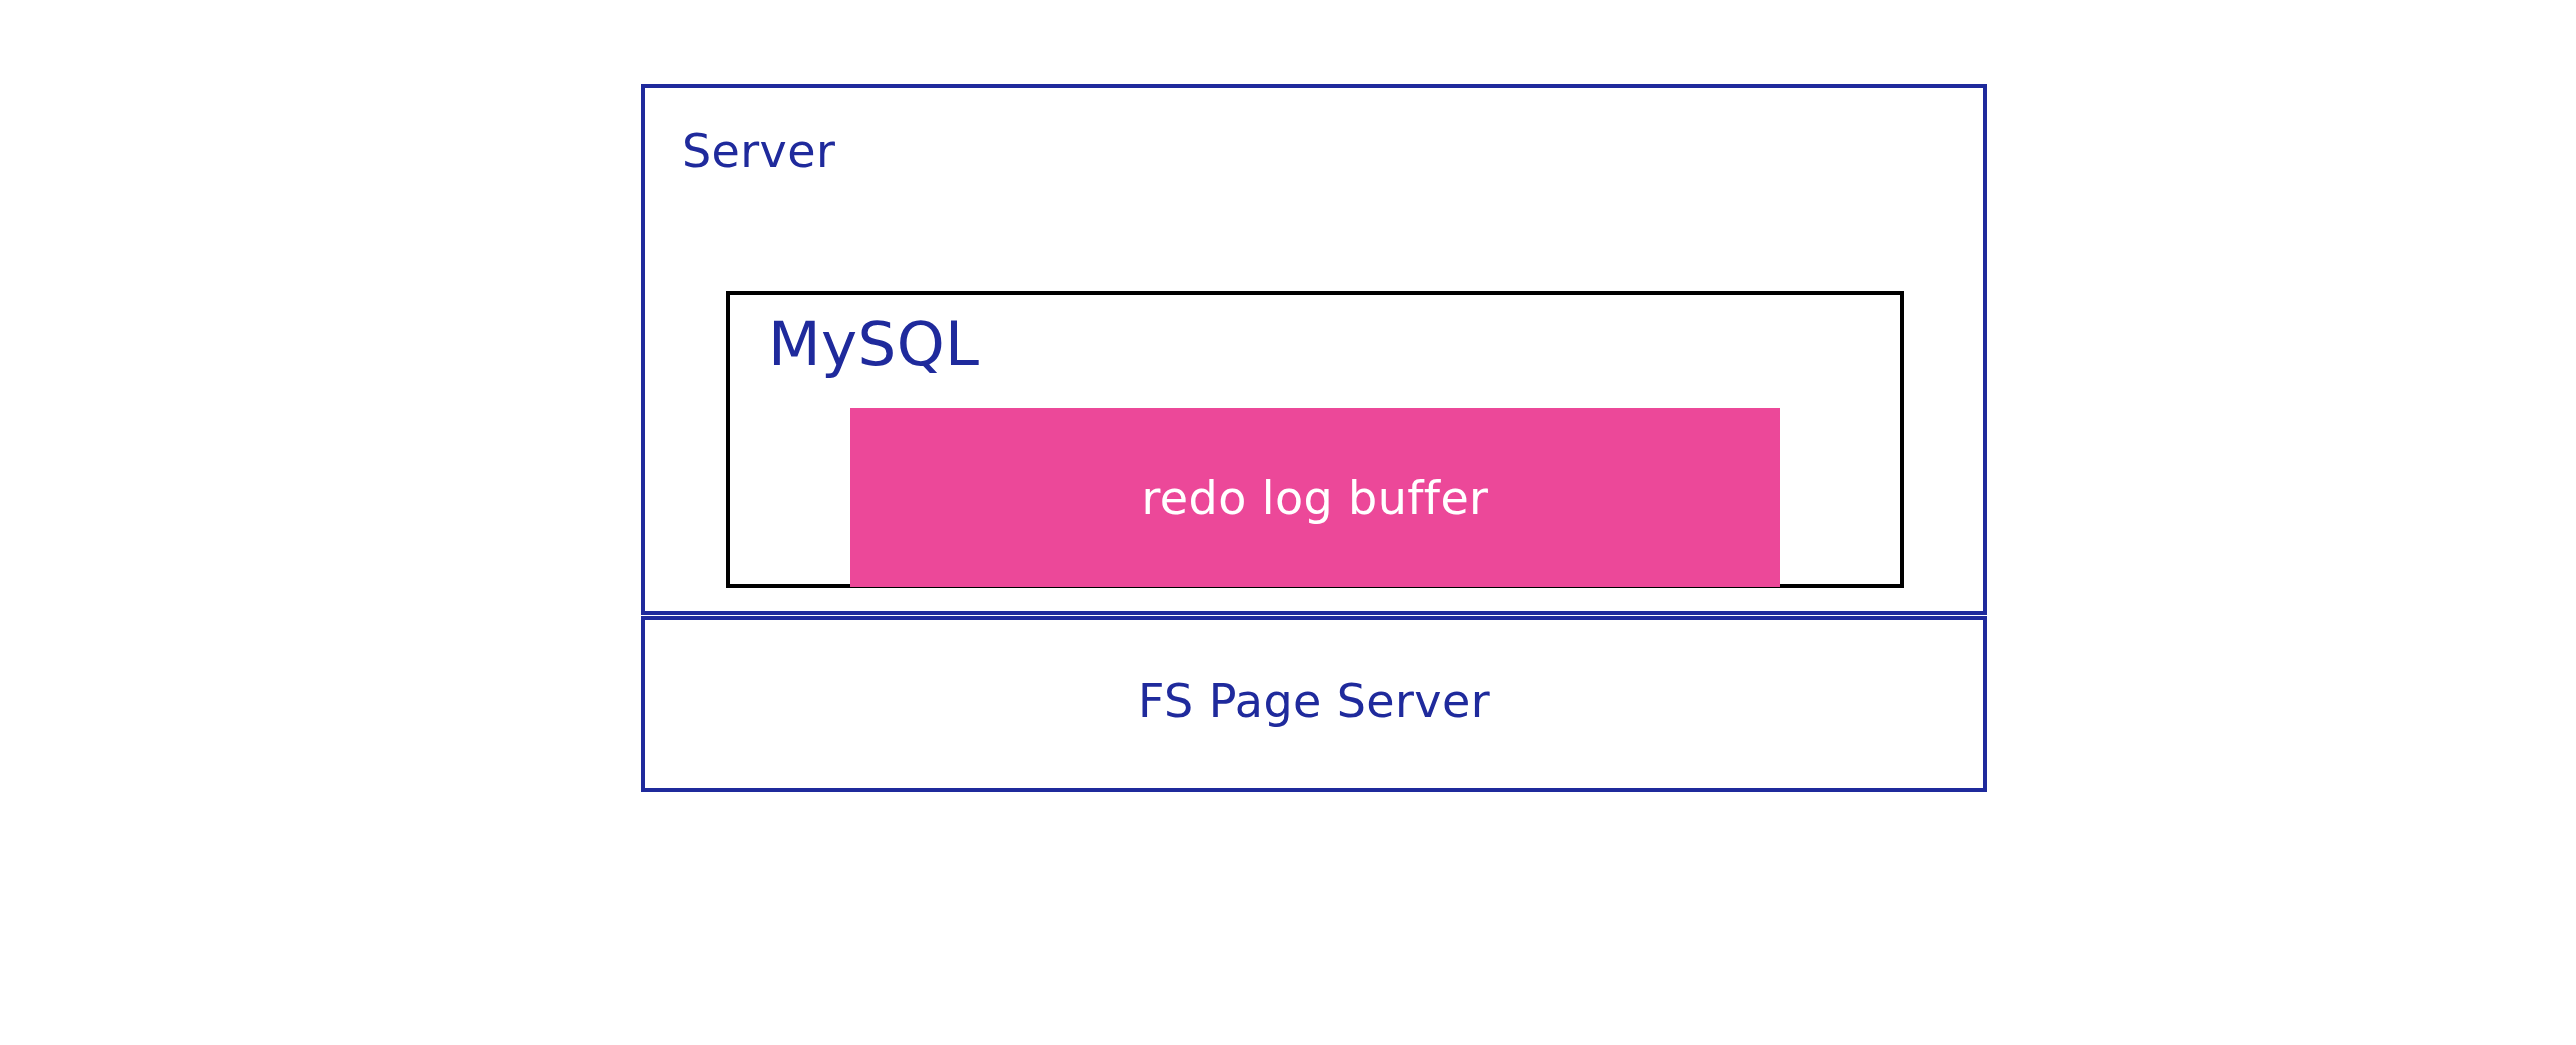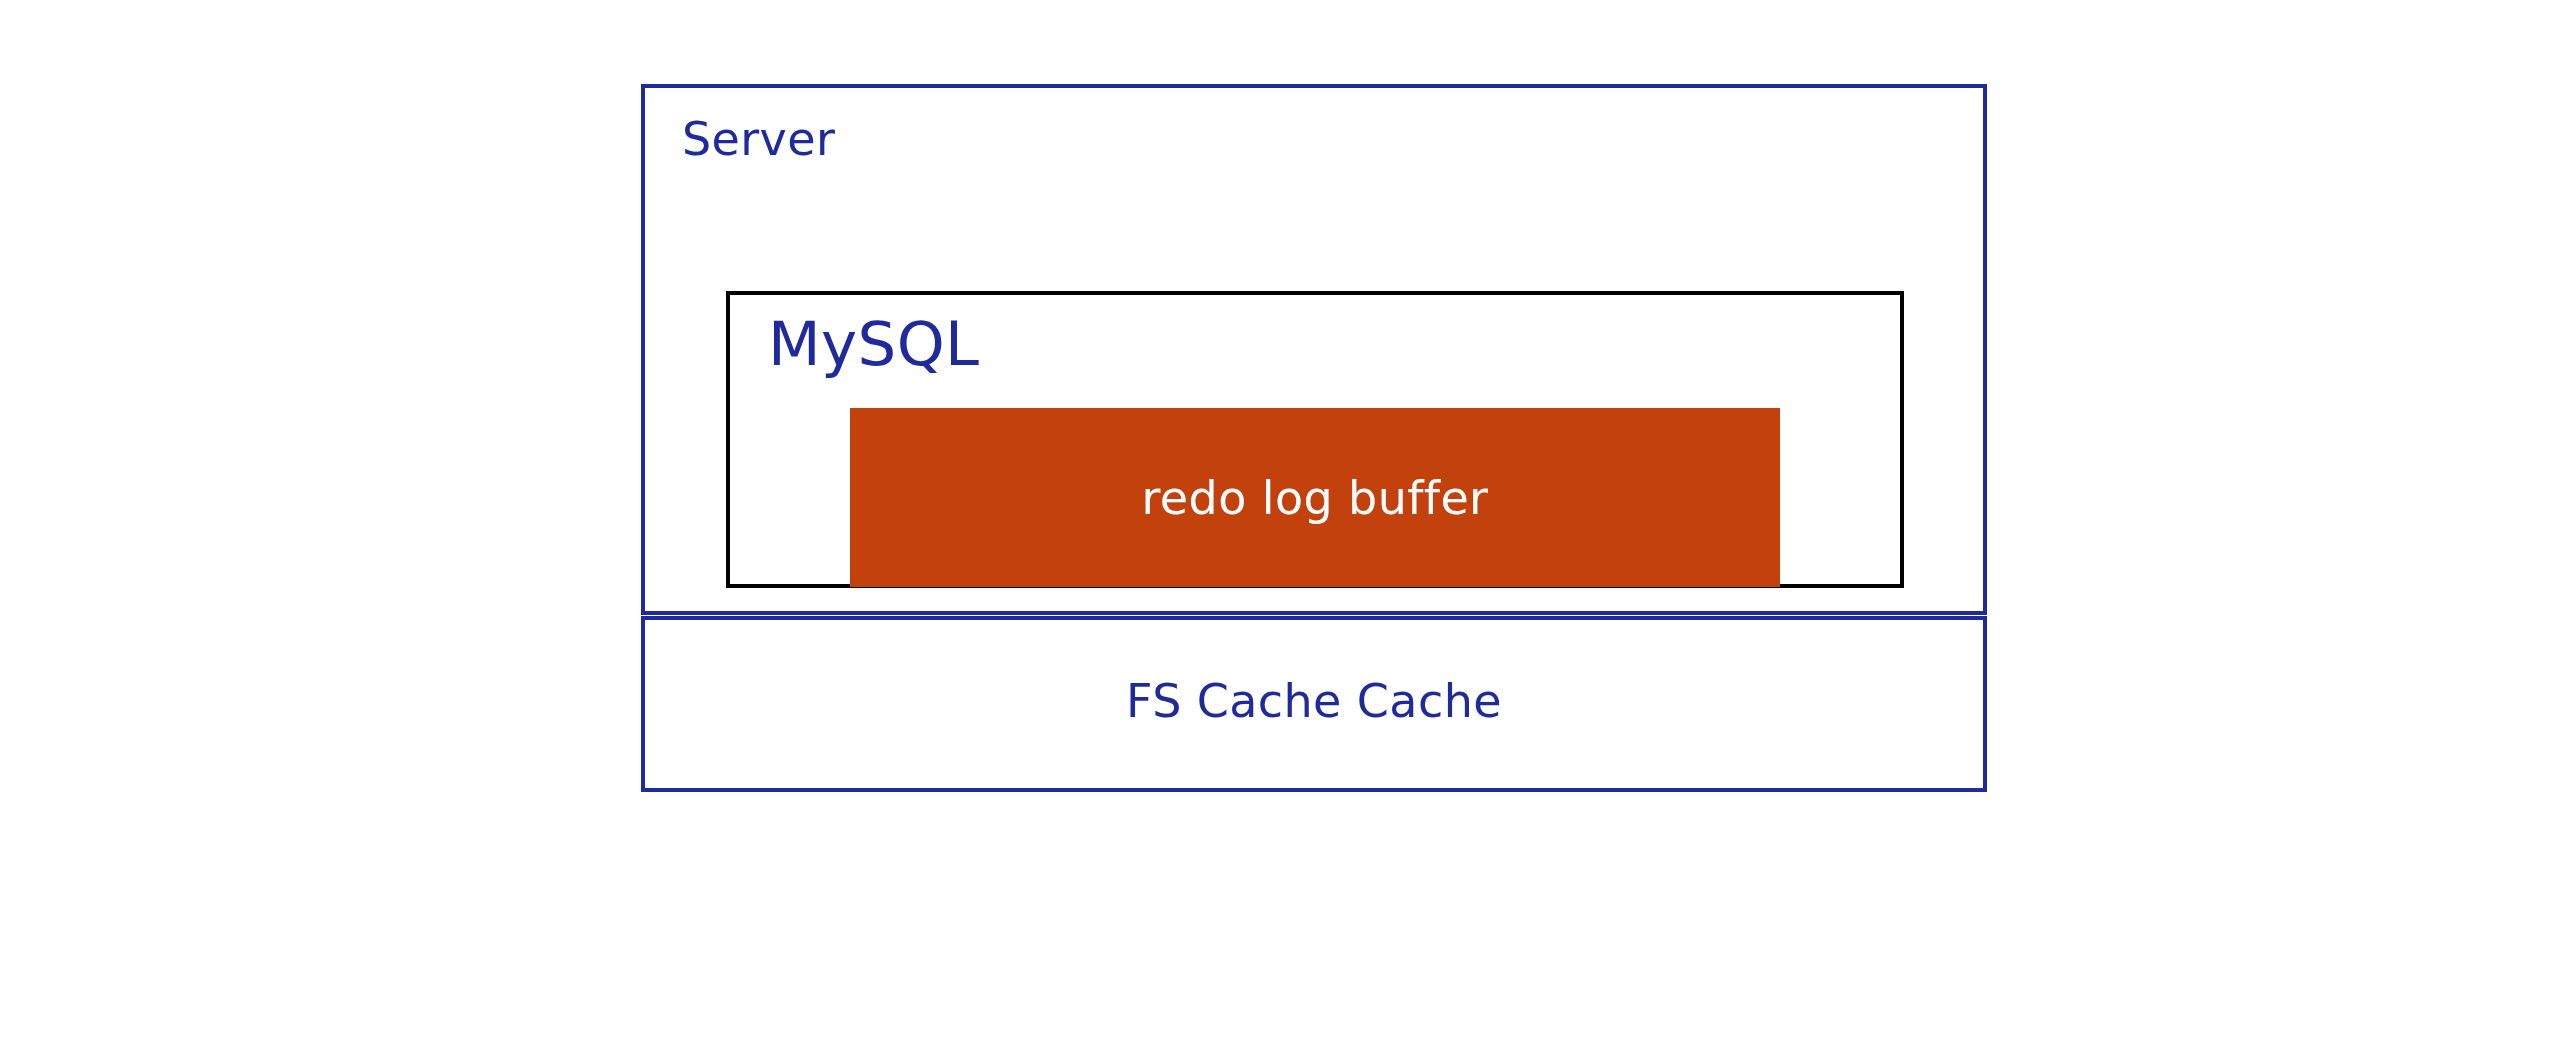--- a/index.html
+++ b/index.html
@@ -58,40 +58,40 @@
     height: 176px;
   }
 
   
   #redo-log-buffer {
     position: absolute;
     left: 850px;
     top: 408px;
     width: 930px;
     height: 179px;
-    background: #c2410c;
+    background: #ec4899;
     display: flex;
     align-items: center;
     justify-content: center;
     z-index: 3;
   }
 
   
   .label {
     position: absolute;
     color: #1f2a9c;
     font-family: "DejaVu Sans", "Liberation Sans", sans-serif;
     font-weight: 400;
     letter-spacing: 0.4px;
     white-space: nowrap;
     line-height: 1;
   }
   #server-label {
     left: 682px;
-    top: 116px;
+    top: 128px;
     font-size: 46px;
   }
   #mysql-label {
     left: 768px;
     top: 313px;
     font-size: 61px;
     z-index: 4;
   }
   #redo-log-buffer-label {
     position: static;
@@ -138,18 +138,18 @@
 
   <div class="box box-black" id="mysql-box"></div>
 
   <div class="label" id="mysql-label">MySQL</div>
 
   <div id="redo-log-buffer">
     <span id="redo-log-buffer-label">redo log buffer</span>
   </div>
 
   <div class="box box-blue" id="fs-page-cache-box">
-    <div class="centered-label" id="fs-page-cache-label">FS Cache Cache</div>
+    <div class="centered-label" id="fs-page-cache-label">FS Page Server</div>
   </div>
 
 
 </div>
 
 
 </body></html>

